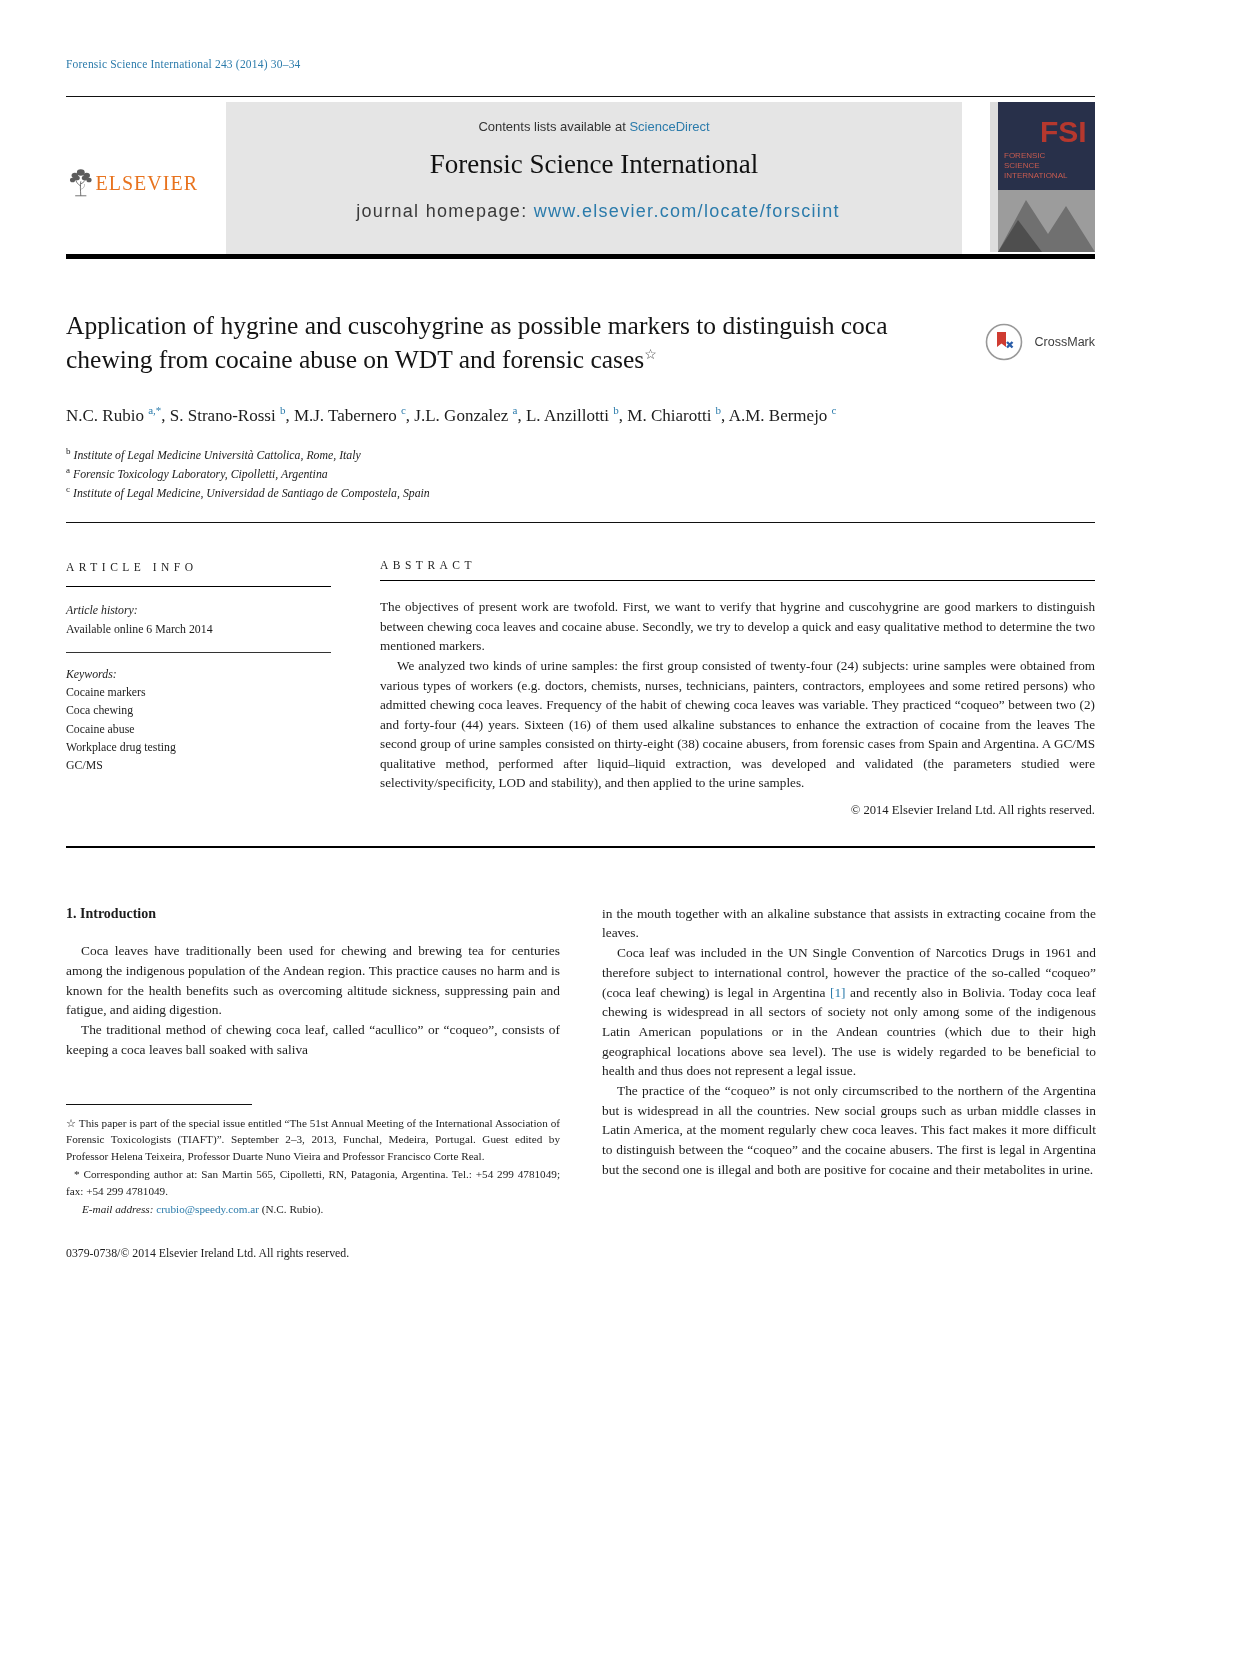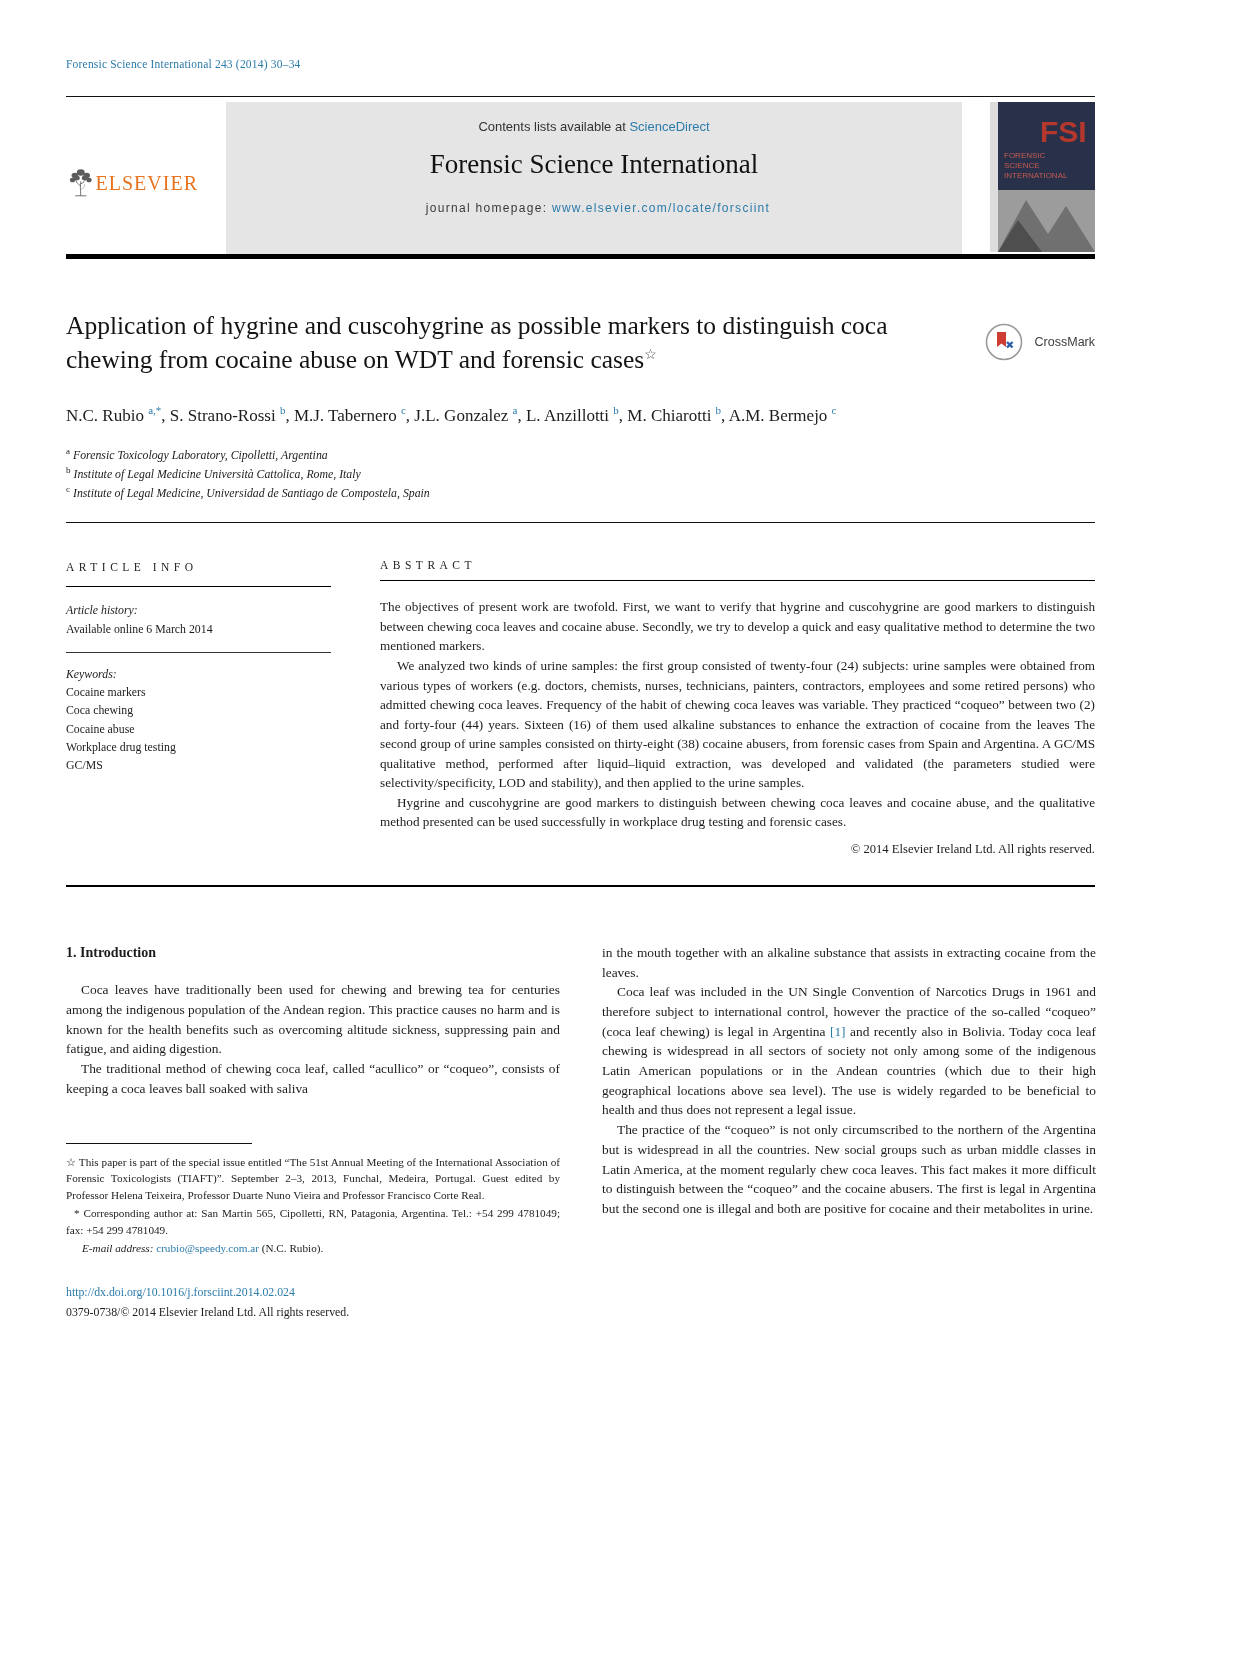--- a/index.html
+++ b/index.html
@@ -14,21 +14,21 @@
   .citation { text-align:left; font-size:11.5px; color:#2b7bab; letter-spacing:0.2px; }
   .rule-thin { border:none; border-top:1.5px solid #111; margin-top:26px; }
 
   
   .masthead { display:flex; height:152px; margin-top:5px; align-items:stretch; }
   .logo-col { width:132px; flex:none; display:flex; flex-direction:row; align-items:center; padding-top:8px; }
   .elsevier-text { color:#e8731e; font-size:20px; letter-spacing:1px; margin-top:2px; font-weight:500; }
   .gray-box { flex:1; background:#e5e5e5; margin:0 28px; text-align:center; padding-top:17px; }
   .contents-line { font-family:"Liberation Sans", sans-serif; font-size:13px; color:#333; }
   .mast-title { font-size:27px; color:#111; margin-top:15px; font-weight:400; }
-  .homepage-line { font-family:"Liberation Sans", sans-serif; font-size:12px; color:#3a3a3a; letter-spacing:1.3px; margin-top:21px;padding-left:8px; }
+  .homepage-line { font-family:"Liberation Sans", sans-serif; font-size:18px; color:#3a3a3a; letter-spacing:1.3px; margin-top:21px;padding-left:8px; }
   .cover-col { width:105px; flex:none; }
   .bar-thick { height:5px; background:#000; }
 
   
   .title-row { display:flex; margin-top:50px; }
   .article-title { font-size:25.5px; line-height:1.33; max-width:905px; color:#141414; font-weight:400; }
   .article-title sup { font-size:14px; color:#444; }
   .crossmark-badge { margin-left:auto; display:flex; align-items:center; gap:12px; height:42px; margin-top:12px; flex:none; cursor:pointer; }
   .crossmark-label { font-family:"Liberation Sans", sans-serif; font-size:12.5px; color:#3c3c3c; }
 
@@ -147,22 +147,22 @@
     <span><span>N.C. Rubio </span><sup>a,*</sup><span>,</span></span>
     <span><span>S. Strano-Rossi </span><sup>b</sup><span>,</span></span>
     <span><span>M.J. Tabernero </span><sup>c</sup><span>,</span></span>
     <span><span>J.L. Gonzalez </span><sup>a</sup><span>,</span></span>
     <span><span>L. Anzillotti </span><sup>b</sup><span>,</span></span>
     <span><span>M. Chiarotti </span><sup>b</sup><span>,</span></span>
     <span><span>A.M. Bermejo </span><sup>c</sup><span></span></span>
   </div>
 
   <div class="affiliations">
+    <div><sup>b</sup> <span class="affil-text">Institute of Legal Medicine Università Cattolica, Rome, Italy</span></div>
     <div><sup>a</sup> <span class="affil-text">Forensic Toxicology Laboratory, Cipolletti, Argentina</span></div>
-    <div><sup>b</sup> <span class="affil-text">Institute of Legal Medicine Università Cattolica, Rome, Italy</span></div>
     <div><sup>c</sup> <span class="affil-text">Institute of Legal Medicine, Universidad de Santiago de Compostela, Spain</span></div>
   </div>
 
   <hr class="rule-under-affil">
 
   <div class="info-abstract">
     <div class="info-col">
       <div class="col-heading">ARTICLE INFO</div>
       <hr class="heading-rule">
       <div class="section-gap italic-label">Article history:</div>
@@ -175,21 +175,20 @@
       <div>Workplace drug testing</div>
       <div>GC/MS</div>
     </div>
 
     <div class="abs-col">
       <div class="col-heading">ABSTRACT</div>
       <hr class="heading-rule">
       <div class="abs-text">
         <p>The objectives of present work are twofold. First, we want to verify that hygrine and cuscohygrine are good markers to distinguish between chewing coca leaves and cocaine abuse. Secondly, we try to develop a quick and easy qualitative method to determine the two mentioned markers.</p>
         <p class="indent">We analyzed two kinds of urine samples: the first group consisted of twenty-four (24) subjects: urine samples were obtained from various types of workers (e.g. doctors, chemists, nurses, technicians, painters, contractors, employees and some retired persons) who admitted chewing coca leaves. Frequency of the habit of chewing coca leaves was variable. They practiced “coqueo” between two (2) and forty-four (44) years. Sixteen (16) of them used alkaline substances to enhance the extraction of cocaine from the leaves The second group of urine samples consisted on thirty-eight (38) cocaine abusers, from forensic cases from Spain and Argentina. A GC/MS qualitative method, performed after liquid–liquid extraction, was developed and validated (the parameters studied were selectivity/specificity, LOD and stability), and then applied to the urine samples.</p>
-        <p class="indent">Hygrine and cuscohygrine are good markers to distinguish between chewing coca leaves and cocaine abuse, and the qualitative method presented can be used successfully in workplace drug testing and forensic cases.</p>
       </div>
       <div class="abs-copyright">© 2014 Elsevier Ireland Ltd. All rights reserved.</div>
     </div>
   </div>
 
   <hr class="rule-medium">
 
   <div class="body-cols">
     <div class="bcol">
       <div class="section-heading">1. Introduction</div>
@@ -209,17 +208,16 @@
     </div>
 
     <div class="bcol">
       <p>in the mouth together with an alkaline substance that assists in extracting cocaine from the leaves.</p>
       <p class="indent"><span>Coca leaf was included in the UN Single Convention of Narcotics Drugs in 1961 and therefore subject to international control, however the practice of the so-called “coqueo” (coca leaf chewing) is legal in Argentina </span><span class="ref-link">[1]</span><span> and recently also in Bolivia. Today coca leaf chewing is widespread in all sectors of society not only among some of the indigenous Latin American populations or in the Andean countries (which due to their high geographical locations above sea level). The use is widely regarded to be beneficial to health and thus does not represent a legal issue.</span></p>
       <p class="indent">The practice of the “coqueo” is not only circumscribed to the northern of the Argentina but is widespread in all the countries. New social groups such as urban middle classes in Latin America, at the moment regularly chew coca leaves. This fact makes it more difficult to distinguish between the “coqueo” and the cocaine abusers. The first is legal in Argentina but the second one is illegal and both are positive for cocaine and their metabolites in urine.</p>
     </div>
   </div>
 
   <div class="footer">
-    <div class="link">http://dx.doi.org/10.1016/j.forsciint.2014.02.024</div>
     <div>0379-0738/© 2014 Elsevier Ireland Ltd. All rights reserved.</div>
   </div>
 
 </div>
 
 </body></html>

